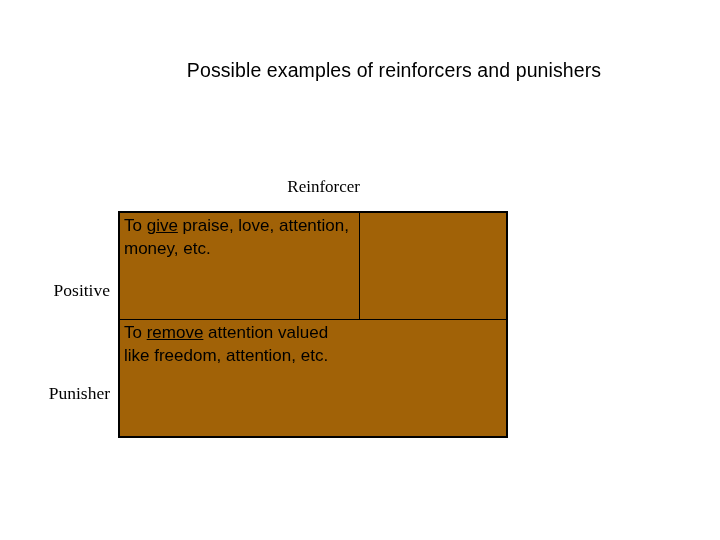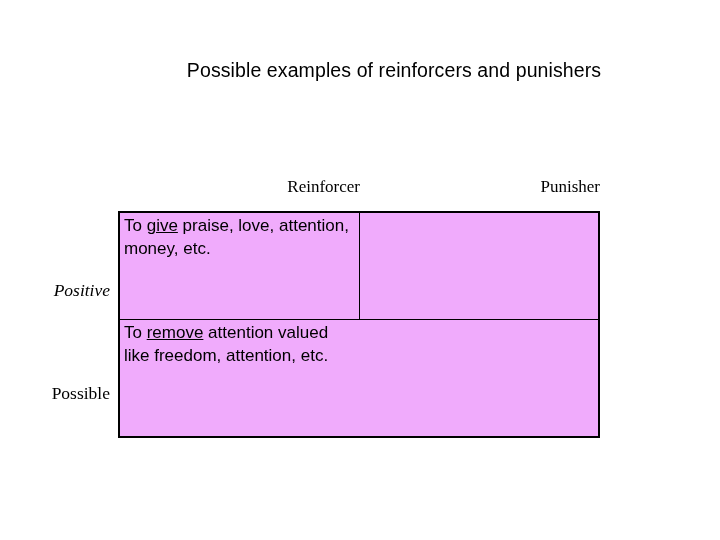--- a/index.html
+++ b/index.html
@@ -50,33 +50,33 @@
     position: absolute;
     left: 0px;
     width: 110px;
     text-align: right;
     font-family: "Liberation Serif", serif;
     font-size: 17.5px;
     line-height: 22px;
     color: #000000;
     white-space: nowrap;
   }
-  #row-label-positive { top: 279px; font-style: italic; }
+  #row-label-positive { top: 279px; }
   #row-label-negative { top: 382px; }
 
   
   #matrix-table {
     position: absolute;
     left: 118px;
     top: 211px;
-    width: 482px;
+    width: 390px;
     height: 227px;
     box-sizing: border-box;
     border: 2px solid #000000;
-    background: #f0abfc;
+    background: #a16207;
     display: flex;
     flex-direction: column;
   }
   .matrix-row {
     display: flex;
     flex-direction: row;
     box-sizing: border-box;
   }
   #matrix-row-positive {
     height: 107px;
@@ -108,25 +108,24 @@
 </style>
 </head>
 <body>
 
 <div id="slide">
 
   <div id="slide-title">Possible examples of reinforcers and punishers</div>
 
   <div class="col-header" id="col-header-reinforcer">Reinforcer</div>
 
-  <div class="col-header" id="col-header-punisher">Punisher</div>
 
   <div class="row-label" id="row-label-positive">Positive</div>
 
-  <div class="row-label" id="row-label-negative">Possible</div>
+  <div class="row-label" id="row-label-negative">Punisher</div>
 
   <div id="matrix-table">
 
     <div class="matrix-row" id="matrix-row-positive">
       <div class="matrix-cell cell-left">
         <span class="cell-text"><span>To </span><u>give</u><span> praise, love, attention, money, etc.</span></span>
       </div>
     </div>
 
     <div class="matrix-row" id="matrix-row-negative">

